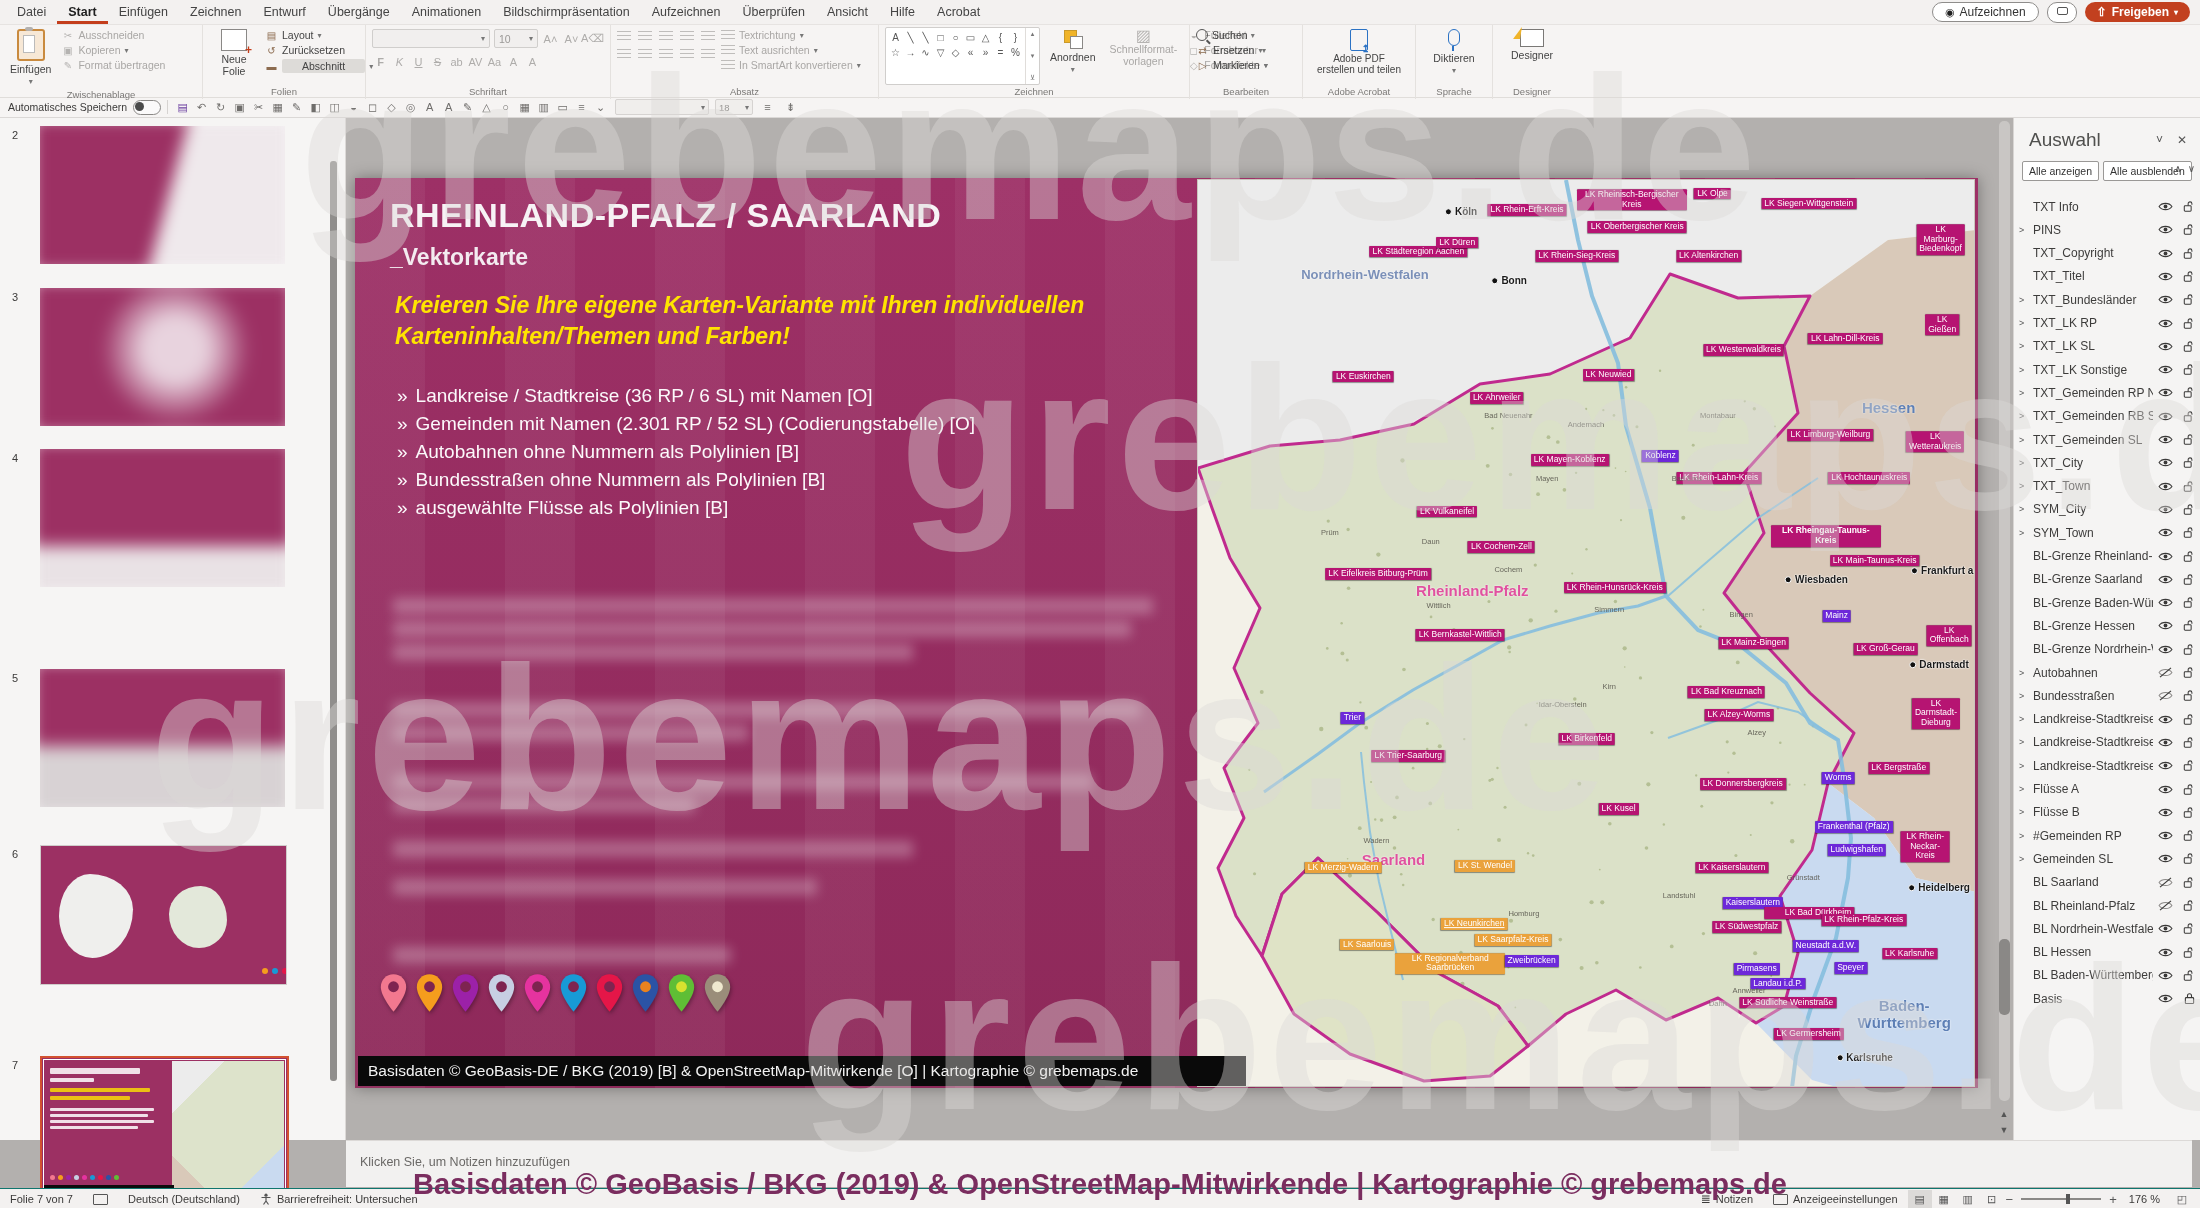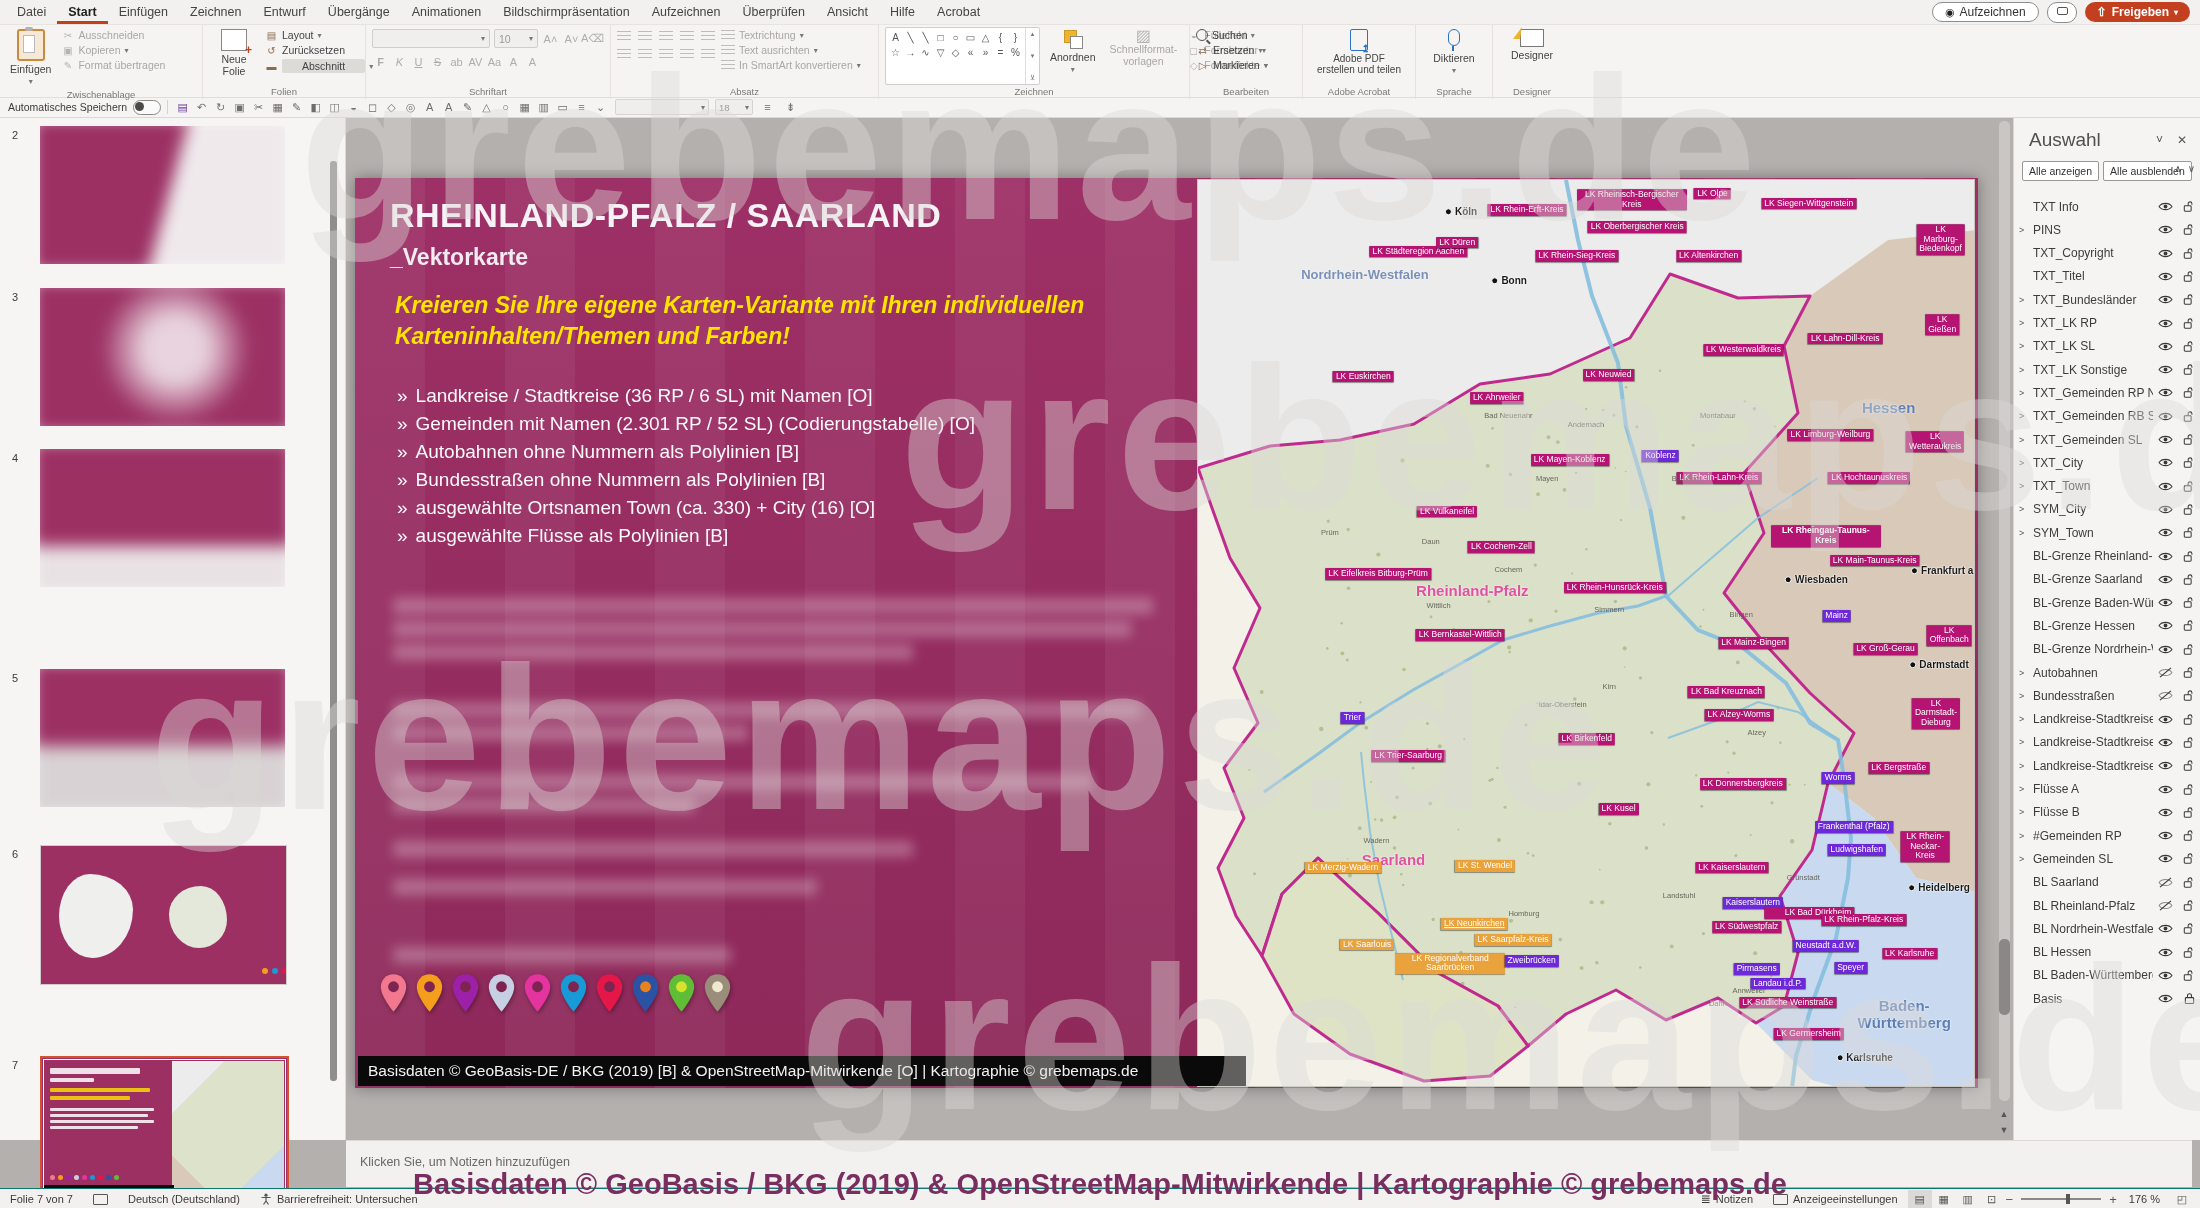--- a/index.html
+++ b/index.html
@@ -499,21 +499,20 @@
     <div class="slide">
       <div class="bands"></div>
       <div class="s-title">RHEINLAND-PFALZ / SAARLAND</div>
       <div class="s-sub">_Vektorkarte</div>
       <div class="s-yellow">Kreieren Sie Ihre eigene Karten-Variante mit Ihren individuellen Karteninhalten/Themen und Farben!</div>
       <div class="s-bullets" id="bullets">
           <div><span class="bq">»</span><span>Landkreise / Stadtkreise (36 RP / 6 SL) mit Namen [O]</span></div>
           <div><span class="bq">»</span><span>Gemeinden mit Namen (2.301 RP / 52 SL) (Codierungstabelle) [O]</span></div>
           <div><span class="bq">»</span><span>Autobahnen ohne Nummern als Polylinien [B]</span></div>
           <div><span class="bq">»</span><span>Bundesstraßen ohne Nummern als Polylinien [B]</span></div>
-          <div><span class="bq">»</span><span>ausgewählte Ortsnamen Town (ca. 330) + City (16) [O]</span></div>
           <div><span class="bq">»</span><span>ausgewählte Flüsse als Polylinien [B]</span></div>
         </div>
       <div id="redacts">
           <div class="redact" style="left: 38px; top: 420px; width: 760px;"></div>
           <div class="redact" style="left: 38px; top: 443px; width: 738px;"></div>
           <div class="redact" style="left: 38px; top: 466px; width: 520px;"></div>
           <div class="redact" style="left: 38px; top: 524px; width: 748px;"></div>
           <div class="redact" style="left: 38px; top: 547px; width: 356px;"></div>
           <div class="redact" style="left: 38px; top: 596px; width: 700px;"></div>
           <div class="redact" style="left: 38px; top: 619px; width: 302px;"></div>

